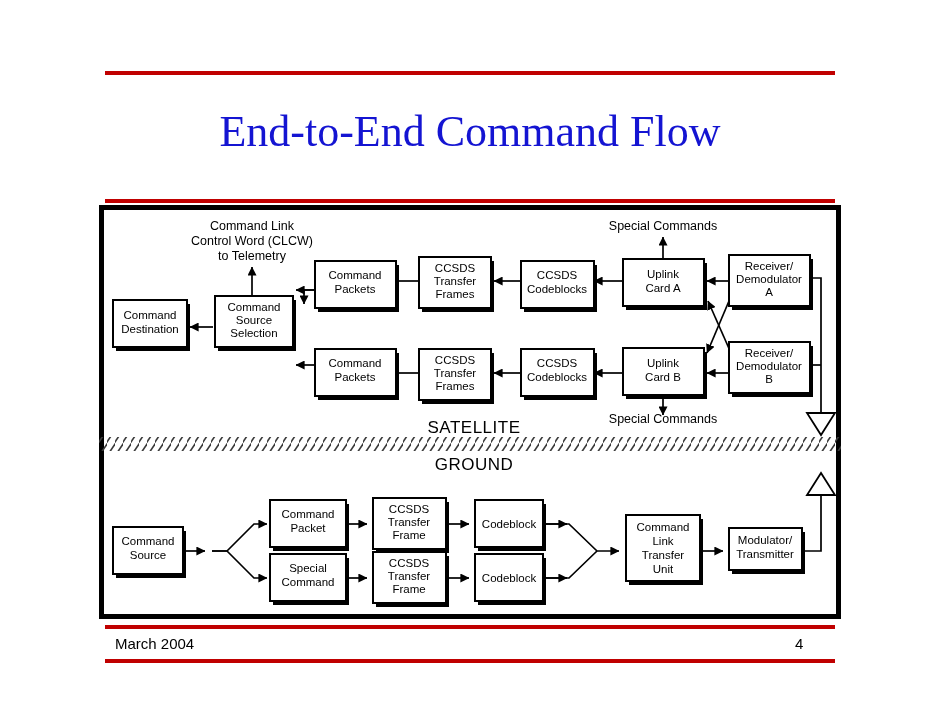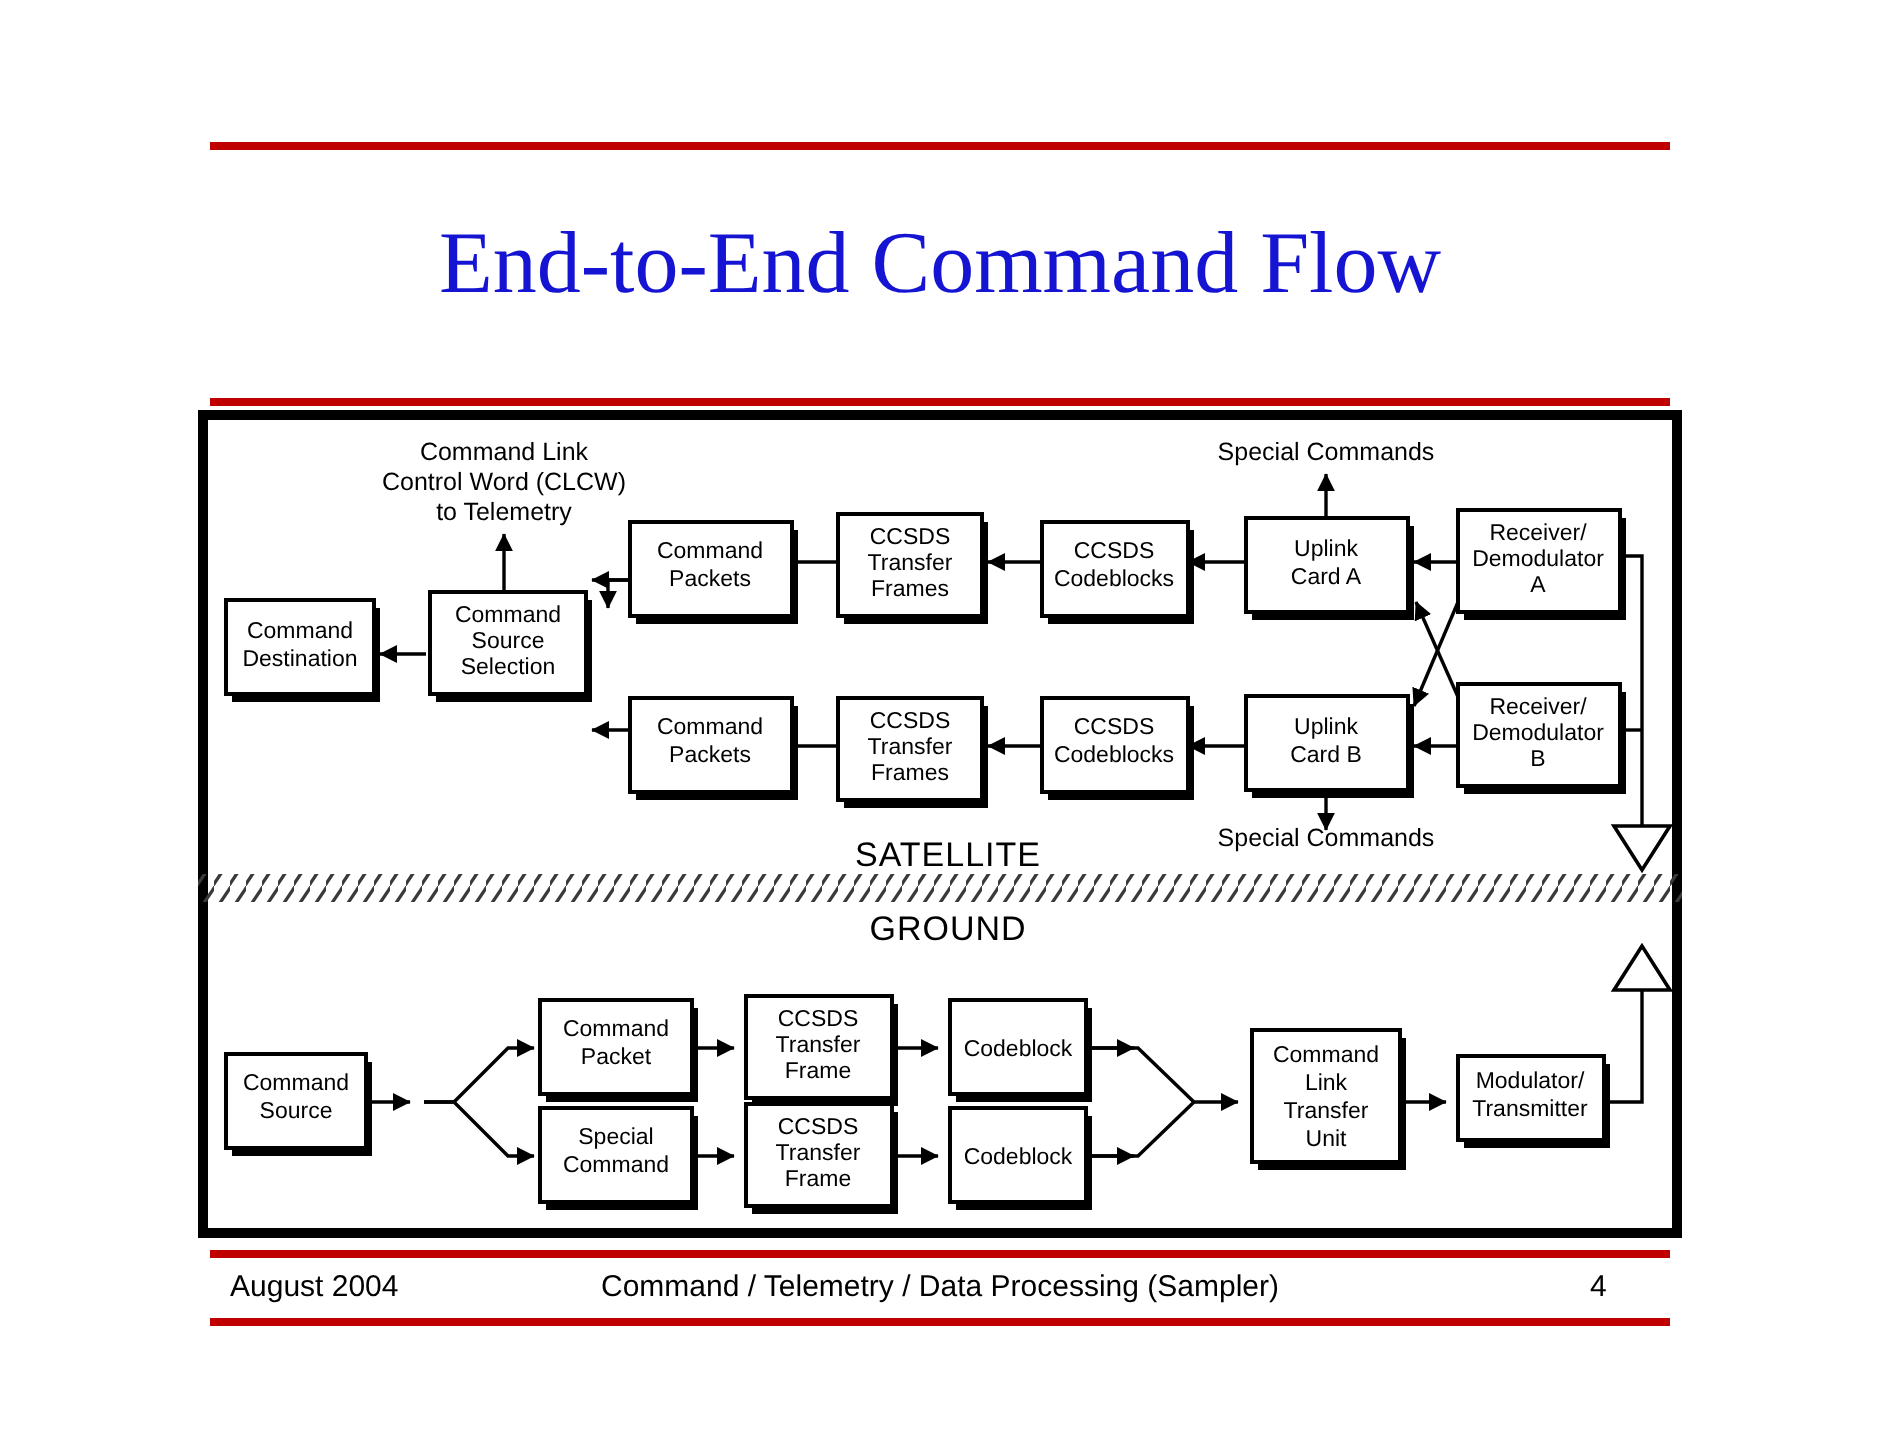--- a/index.html
+++ b/index.html
@@ -309,18 +309,17 @@
 
     <g>
       <rect x="633" y="327" width="73" height="42" fill="#000"></rect>
       <rect x="630" y="323" width="73" height="42" fill="#fff" stroke="#000" stroke-width="2"></rect>
       <text class="bx" x="666" y="339" text-anchor="middle">Modulator/</text>
       <text class="bx" x="666" y="353" text-anchor="middle">Transmitter</text>
     </g>
   </svg>
 
   <div class="rule-foot-top"></div>
-  <div class="foot foot-date">August 2004</div>
-  <div class="foot foot-center">Command / Telemetry / Data Processing (Sampler)</div>
+  <div class="foot foot-date">March 2004</div>
   <div class="foot foot-page">4</div>
   <div class="rule-foot-bot"></div>
 
 </div>
 
 </body></html>

